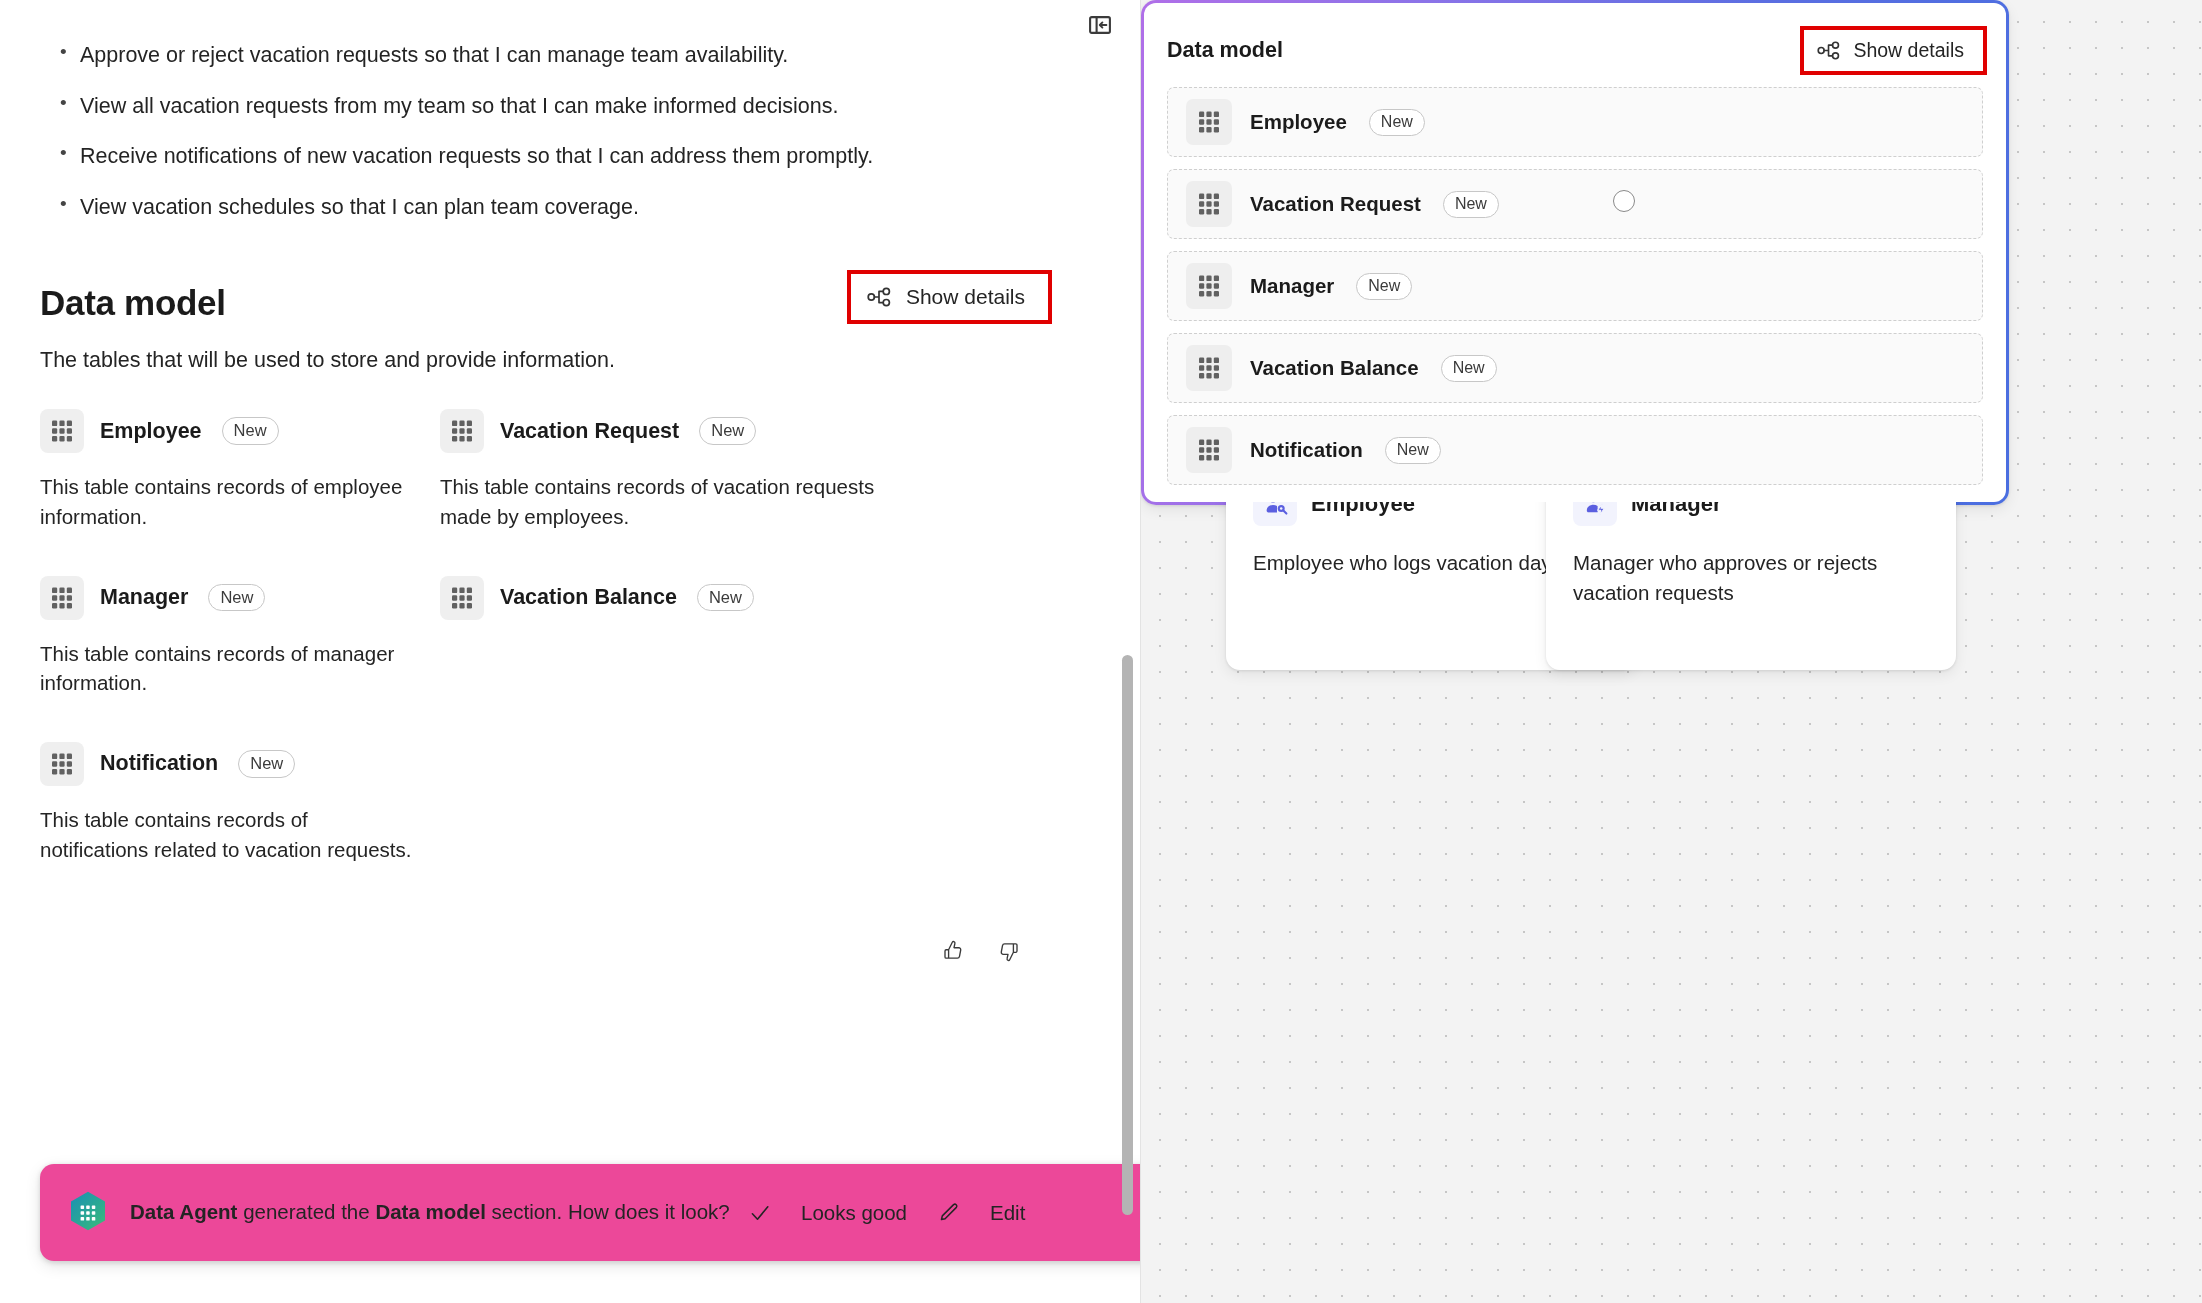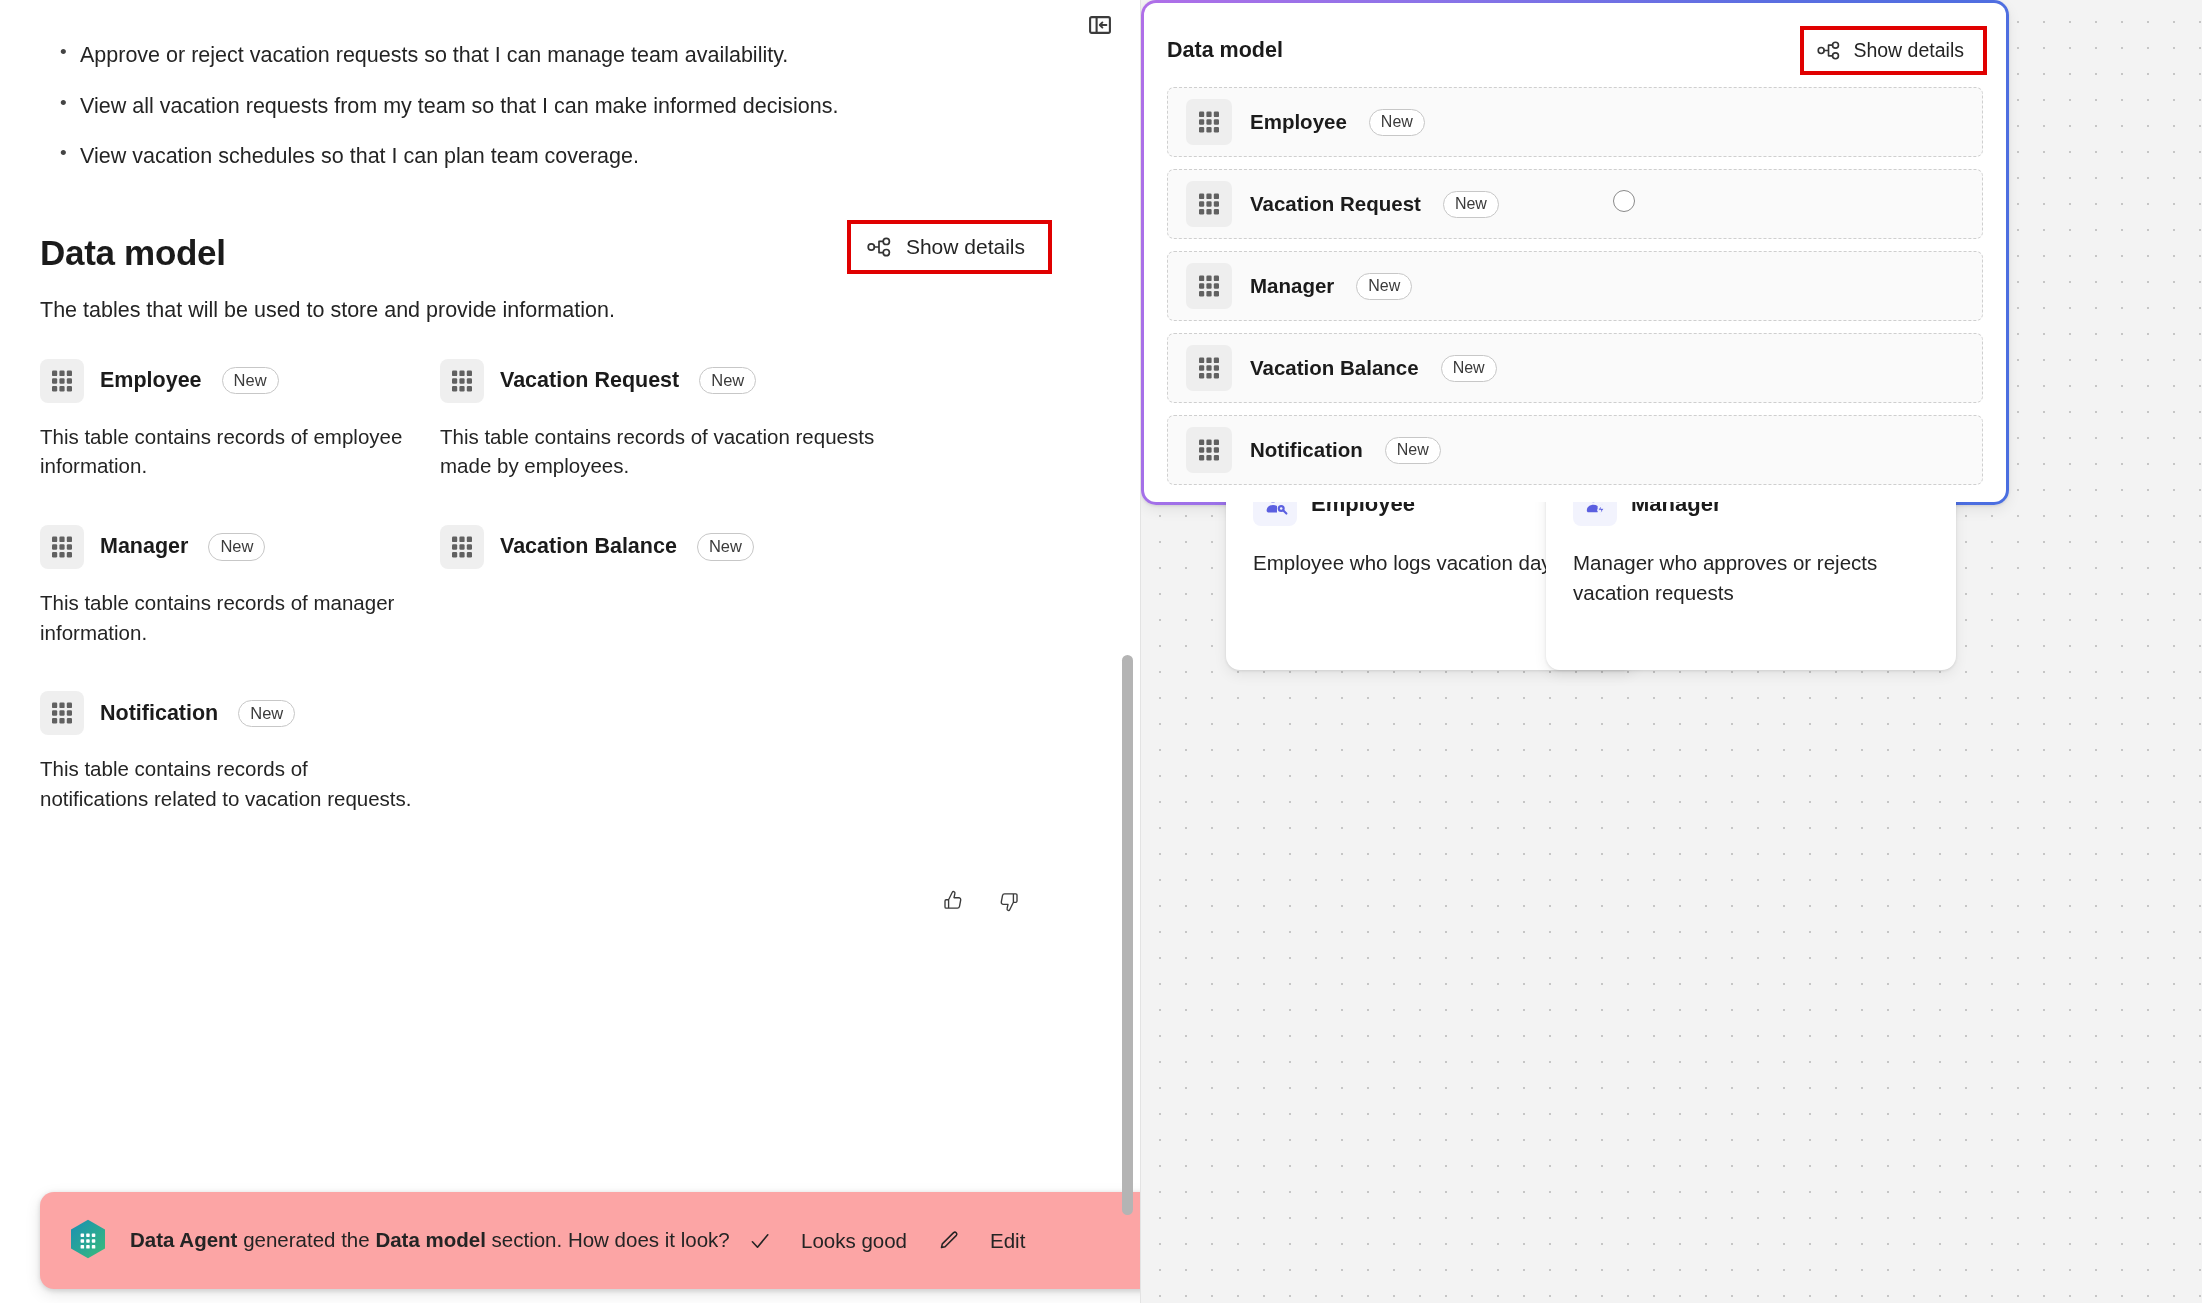--- a/index.html
+++ b/index.html
@@ -90,23 +90,23 @@
     line-height: 1.45; max-width: 470px;
   }
   .feedback-row {
     display: flex; gap: 26px; justify-content: flex-end;
     padding-right: 46px; margin-top: 28px;
   }
   .fb-btn { cursor: pointer; width: 30px; height: 30px; display:flex; align-items:center; justify-content:center;}
 
   
   .agent-bar {
-    position: absolute; left: 20px; bottom: 14px;
+    position: absolute; left: 20px; bottom: 42px;
     width: 1208px; height: 97px;
-    background: #fca5a5; border-radius: 14px;
+    background: #ec4899; border-radius: 14px;
     box-shadow: 0 1.5px 5px rgba(0,0,0,.13), 0 5px 16px rgba(0,0,0,.10);
     display: flex; align-items: center; padding: 0 28px 0 24px; gap: 18px;
   }
   .agent-icon { width: 48px; height: 48px; flex: 0 0 48px; }
   .agent-msg {
     flex: 1 1 auto; font-size: 20.5px; color: #242424; line-height: 1.38;
     max-width: 600px;
   }
   .agent-msg b { font-weight: 700; }
   .agent-actions { display: flex; align-items: center; gap: 30px; flex: 0 0 auto; }
@@ -220,20 +220,21 @@
         <line x1="7.6" y1="2.6" x2="7.6" y2="17.4" stroke="#3b3b3b" stroke-width="2.1"></line>
         <path d="M17.4 10H11.2M13.4 7.4 10.8 10l2.6 2.6" stroke="#3b3b3b" stroke-width="1.9" stroke-linecap="round" stroke-linejoin="round"></path>
       </svg>
     </div>
 
     <div class="doc">
 
       <ul class="req-list">
         <li>Approve or reject vacation requests so that I can manage team availability.</li>
         <li>View all vacation requests from my team so that I can make informed decisions.</li>
+        <li>Receive notifications of new vacation requests so that I can address them promptly.</li>
         <li>View vacation schedules so that I can plan team coverage.</li>
       </ul>
 
       <div class="section-head">
         <h2 class="section-title">Data model</h2>
         <div class="show-details-wrap">
           <span>
             <svg width="25" height="22" viewBox="0 0 25 22" fill="none">
               <circle cx="4.3" cy="11" r="3.1" stroke="#333" stroke-width="1.7"></circle>
               <circle cx="19.3" cy="5.4" r="3.1" stroke="#333" stroke-width="1.7"></circle>

